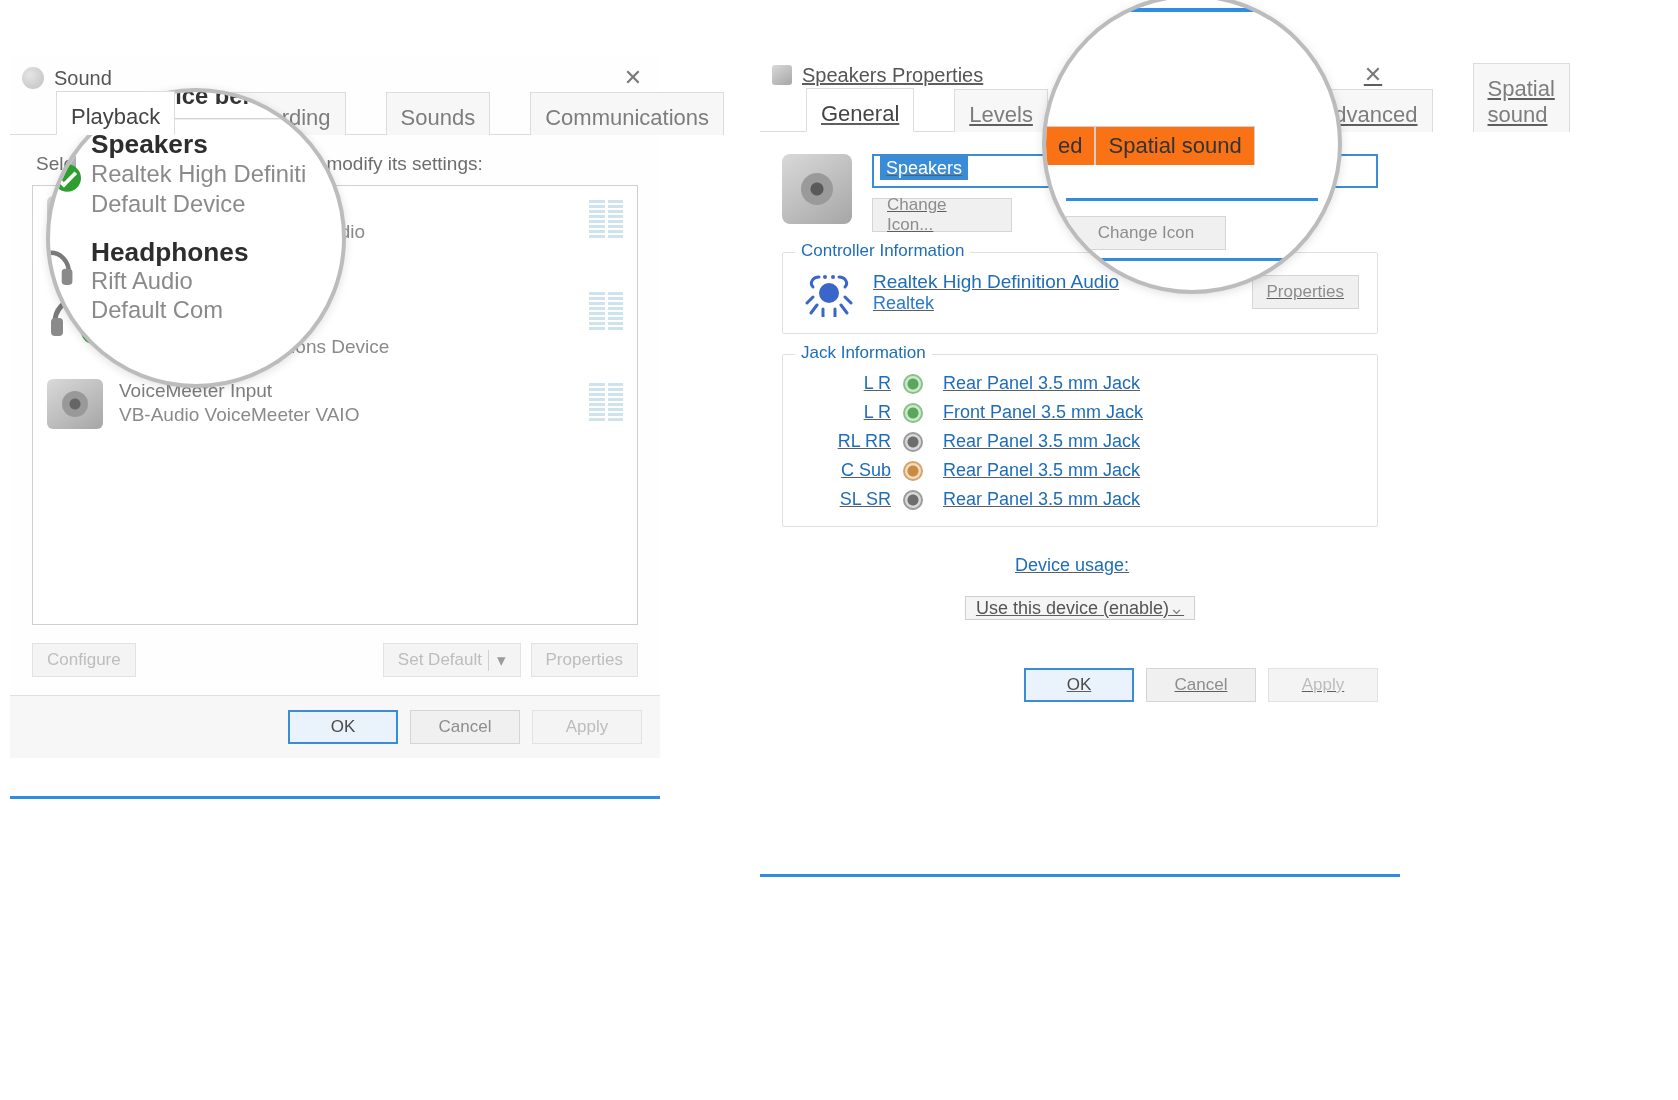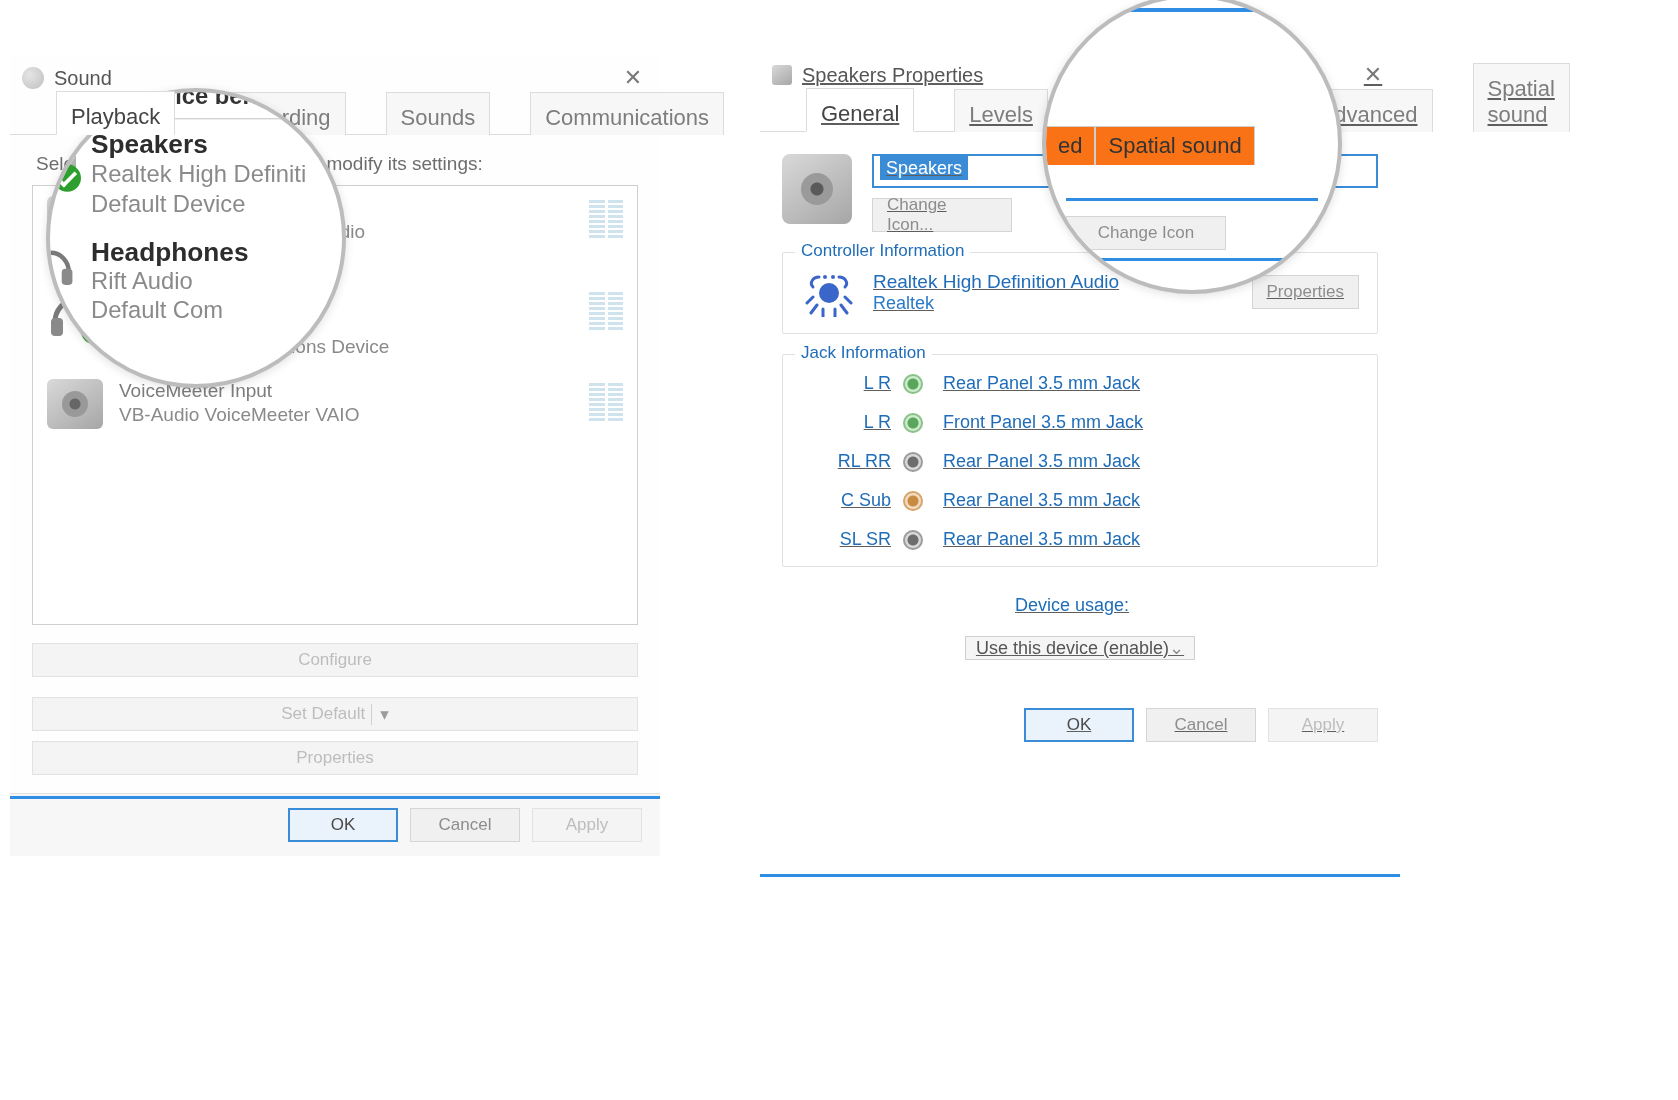--- a/index.html
+++ b/index.html
@@ -115,21 +115,21 @@
   .dev-text { flex:1; }
   .dev-name { color:#2d2d2d; font-size:21px; font-weight:600; }
   .dev-sub { color:#8a8a8a; font-size:19px; line-height:1.25; }
   .vu {
     width:34px; flex:0 0 34px;
     display:grid; grid-template-columns:1fr 1fr; gap:2px 3px;
     align-content:start; padding-top:4px;
   }
   .vu i{ display:block; height:3px; background:#cfe3ef; }
 
-  .row-btns { display:flex; gap:10px; margin-top:18px;flex-direction:column; }
+  .row-btns { display:flex; gap:10px; margin-top:18px; }
   .row-btns .spacer { flex:1; }
   .btn {
     height:34px; min-width:96px; padding:12px 14px;
     background:#f0f0f0; border:1px solid #d5d5d5;
     color:#8d8d8d; font-size:17px;
     display:inline-flex; align-items:center; justify-content:center;
     cursor:pointer;
   }
   .btn .caret{ margin-left:6px; border-left:1px solid #d0d0d0; padding-left:8px; color:#9b9b9b;}
   .btn.primary { background:#eaf3fb; border:2px solid #3a8cd6; color:#4a4a4a; }
@@ -204,21 +204,21 @@
     position:absolute; top:-12px; left:12px; background:#fff; padding:0 6px;
     color:#1f6db8; font-size:17px;
   }
   .ctrl-row{ display:flex; align-items:center; gap:16px;}
   .crab-icon{ width:56px; height:50px;}
   .crab-icon svg{ width:100%; height:100%;}
   .ctrl-text .line1{ color:#1f6db8; font-size:19px;}
   .ctrl-text .line2{ color:#2a7ac9; font-size:18px; }
   .ctrl-row .btn{ margin-left:auto;}
 
-  .jack-list{ display:flex; flex-direction:column; gap:18px; margin-top:4px;}
+  .jack-list{ display:flex; flex-direction:column; gap:8px; margin-top:4px;}
   .jack-row{ display:grid; grid-template-columns:90px 28px 1fr; align-items:center; gap:12px; color:#1f6db8;}
   .jack-row .ch{ text-align:right;}
   .jack-dot{ width:20px; height:20px; border-radius:50%; border:2px solid #86c386; background:radial-gradient(circle,#5aa65a 0 5px,#cfe9cf 6px 10px);}
   .jack-dot.grey{ border-color:#9c9c9c; background:radial-gradient(circle,#6d6d6d 0 5px,#d9d9d9 6px 10px);}
   .jack-dot.orange{ border-color:#d6a46a; background:radial-gradient(circle,#c98a42 0 5px,#f1dcc3 6px 10px);}
 
   .usage-row{ display:flex; align-items:center; gap:20px; margin:28px 0 10px 0;flex-direction:column;}
   .usage-row label{ color:#1f6db8; font-size:18px; min-width:130px;}
   .select{
     flex:1; height:34px; border:1px solid #cfcfcf; background:#f5f5f5;

